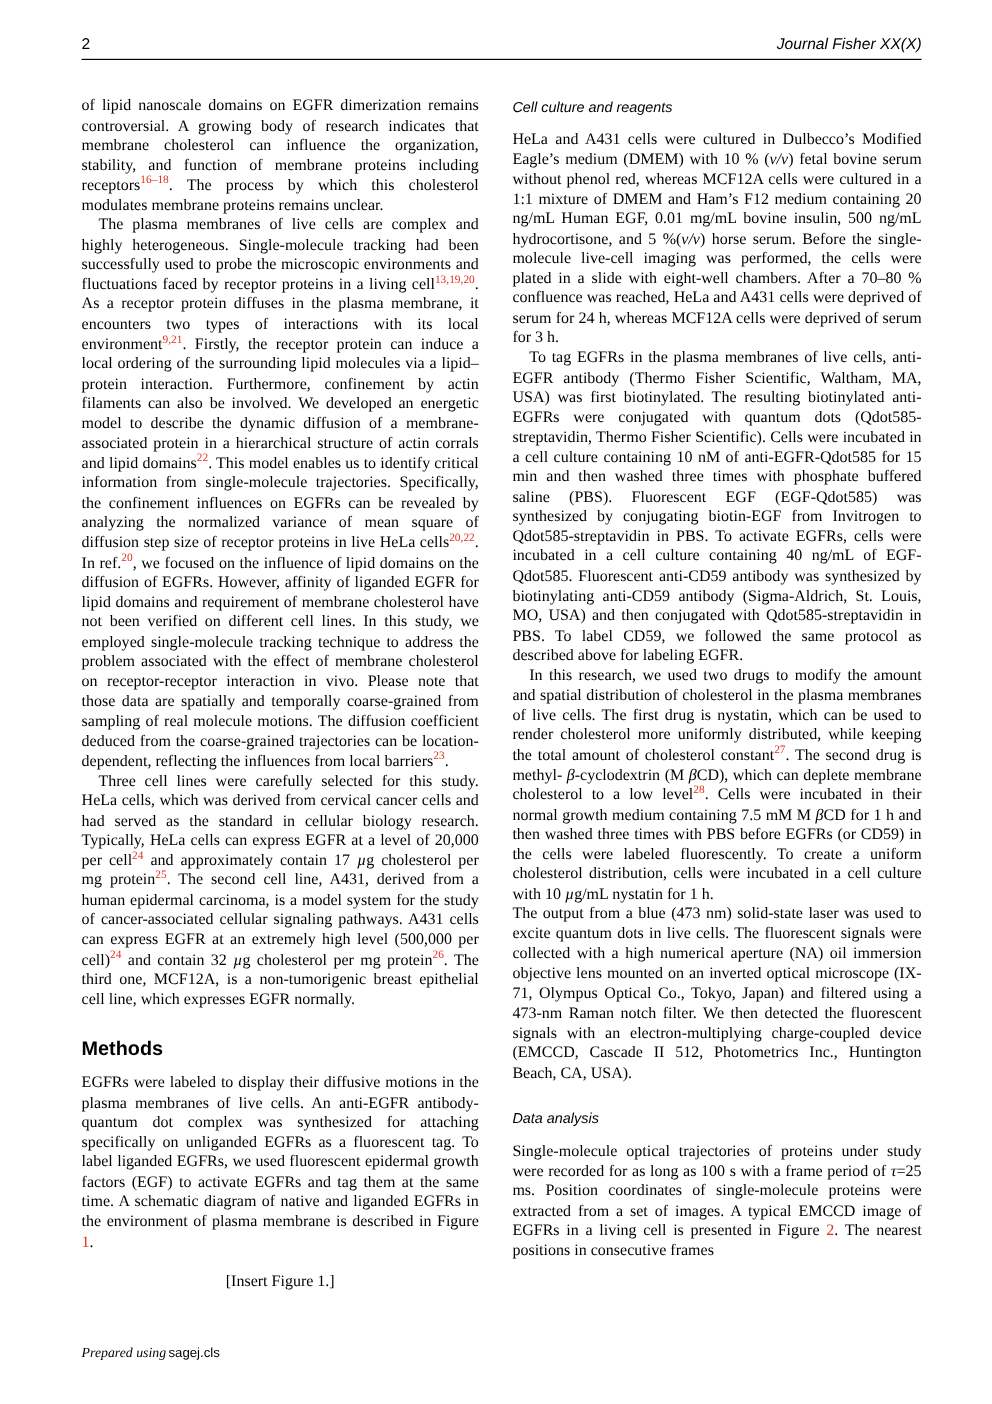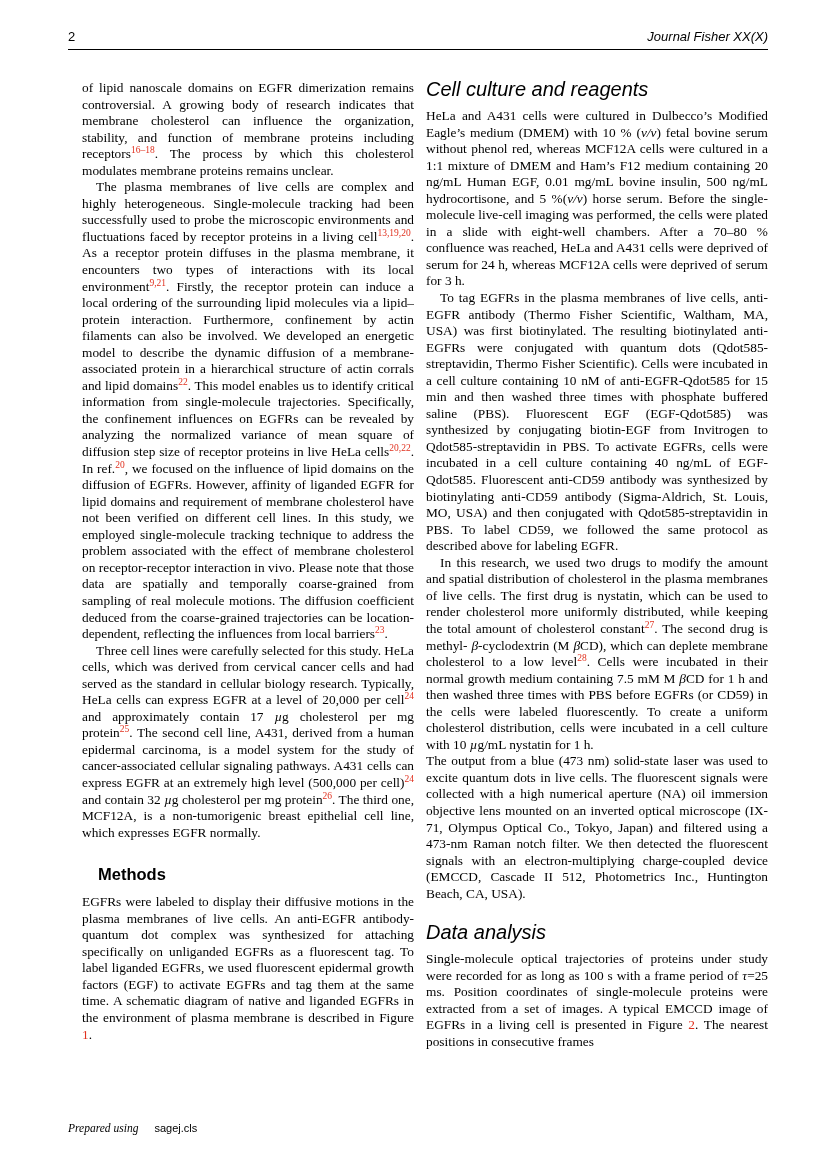--- a/index.html
+++ b/index.html
@@ -15,80 +15,81 @@
     overflow:hidden;
   }
   .header {
     display:flex; justify-content:space-between; align-items:baseline;
     font-family:"Liberation Sans", sans-serif;
     font-size:13px; line-height:13px;
   }
   .runhead { font-style:italic; }
   .rule { border-bottom:1.2px solid #000; margin-top:6px; }
   .columns {
-    display:flex; gap:12px; margin-top:30px; align-items:flex-start;justify-content:flex-end;
+    display:flex; gap:28px; margin-top:30px; align-items:flex-start;justify-content:flex-end;
   }
   .col { text-align:justify; }
   .col.left  { width:332px; }
   .col.right { width:342px; }
   .col > :first-child { margin-top:0; }
   p.body-p {
     margin:0;
     font-size:13.35px;
     line-height:16.55px;
     text-align:justify;
   }
   p.body-p.indent { text-indent:14px; }
   h2.sec-head {
     font-family:"Liberation Sans", sans-serif;
     font-weight:bold; font-style:normal;
     font-size:16.5px; line-height:19px;
-    margin:24px 0 10px 16px;
+    margin:24px 0 10px 0;
   }
   h3.subsec-head {
     font-family:"Liberation Sans", sans-serif;
     font-weight:normal; font-style:italic;
-    font-size:20px; line-height:19px;
+    font-size:12px; line-height:19px;
     margin:21px 0 9px 0;
   }
   sup.cite {
     color:var(--cite,#e0301e);
     font-size:9.5px; line-height:0;
     vertical-align:super;
   }
   .figref { color:var(--cite,#e0301e); }
   .it { font-style:italic; }
   p.center-note {
     margin:17px 0 0 0;
     font-size:13.35px; line-height:16.55px;
     text-align:center; text-indent:0;
   }
   .footer {
     position:absolute; left:68px; top:1122px;
     font-size:11.5px; line-height:12px;
   }
   .footer .prep { font-style:italic; font-family:Liberation Serif, serif; }
-  .footer .cls  { font-family:"Liberation Sans", sans-serif; font-size:11px; margin-left:16px; }
+  .footer .cls  { font-family:"Liberation Sans", sans-serif; font-size:11px; margin-left:2px; }
 </style>
 </head>
 <body>
 
 <div class="page">
   <div class="header">
     <span class="pagenum">2</span>
     <span class="runhead">Journal Fisher XX(X)</span>
   </div>
   <div class="rule"></div>
   <div class="columns">
     <div class="col left">
         <p class="body-p">of lipid nanoscale domains on EGFR dimerization remains controversial. A growing body of research indicates that membrane cholesterol can influence the organization, stability, and function of membrane proteins including receptors<sup class="cite">16–18</sup>. The process by which this cholesterol modulates membrane proteins remains unclear.</p>
         <p class="body-p indent">The plasma membranes of live cells are complex and highly heterogeneous. Single-molecule tracking had been successfully used to probe the microscopic environments and fluctuations faced by receptor proteins in a living cell<sup class="cite">13,19,20</sup>. As a receptor protein diffuses in the plasma membrane, it encounters two types of interactions with its local environment<sup class="cite">9,21</sup>. Firstly, the receptor protein can induce a local ordering of the surrounding lipid molecules via a lipid–protein interaction. Furthermore, confinement by actin filaments can also be involved. We developed an energetic model to describe the dynamic diffusion of a membrane-associated protein in a hierarchical structure of actin corrals and lipid domains<sup class="cite">22</sup>. This model enables us to identify critical information from single-molecule trajectories. Specifically, the confinement influences on EGFRs can be revealed by analyzing the normalized variance of mean square of diffusion step size of receptor proteins in live HeLa cells<sup class="cite">20,22</sup>. In ref.<sup class="cite">20</sup>, we focused on the influence of lipid domains on the diffusion of EGFRs. However, affinity of liganded EGFR for lipid domains and requirement of membrane cholesterol have not been verified on different cell lines. In this study, we employed single-molecule tracking technique to address the problem associated with the effect of membrane cholesterol on receptor-receptor interaction in vivo. Please note that those data are spatially and temporally coarse-grained from sampling of real molecule motions. The diffusion coefficient deduced from the coarse-grained trajectories can be location-dependent, reflecting the influences from local barriers<sup class="cite">23</sup>.</p>
         <p class="body-p indent">Three cell lines were carefully selected for this study. HeLa cells, which was derived from cervical cancer cells and had served as the standard in cellular biology research. Typically, HeLa cells can express EGFR at a level of 20,000 per cell<sup class="cite">24</sup> and approximately contain 17 <span class="it">µ</span>g cholesterol per mg protein<sup class="cite">25</sup>. The second cell line, A431, derived from a human epidermal carcinoma, is a model system for the study of cancer-associated cellular signaling pathways. A431 cells can express EGFR at an extremely high level (500,000 per cell)<sup class="cite">24</sup> and contain 32 <span class="it">µ</span>g cholesterol per mg protein<sup class="cite">26</sup>. The third one, MCF12A, is a non-tumorigenic breast epithelial cell line, which expresses EGFR normally.</p>
         <h2 class="sec-head">Methods</h2>
         <p class="body-p">EGFRs were labeled to display their diffusive motions in the plasma membranes of live cells. An anti-EGFR antibody-quantum dot complex was synthesized for attaching specifically on unliganded EGFRs as a fluorescent tag. To label liganded EGFRs, we used fluorescent epidermal growth factors (EGF) to activate EGFRs and tag them at the same time. A schematic diagram of native and liganded EGFRs in the environment of plasma membrane is described in Figure <span class="figref">1</span>.</p>
+        <p class="center-note">[Insert Figure 1.]</p>
       </div>
     <div class="col right">
         <h3 class="subsec-head">Cell culture and reagents</h3>
         <p class="body-p">HeLa and A431 cells were cultured in Dulbecco’s Modified Eagle’s medium (DMEM) with 10 % (<span class="it">v/v</span>) fetal bovine serum without phenol red, whereas MCF12A cells were cultured in a 1:1 mixture of DMEM and Ham’s F12 medium containing 20 ng/mL Human EGF, 0.01 mg/mL bovine insulin, 500 ng/mL hydrocortisone, and 5 %(<span class="it">v/v</span>) horse serum. Before the single-molecule live-cell imaging was performed, the cells were plated in a slide with eight-well chambers. After a 70–80 % confluence was reached, HeLa and A431 cells were deprived of serum for 24 h, whereas MCF12A cells were deprived of serum for 3 h.</p>
         <p class="body-p indent">To tag EGFRs in the plasma membranes of live cells, anti-EGFR antibody (Thermo Fisher Scientific, Waltham, MA, USA) was first biotinylated. The resulting biotinylated anti-EGFRs were conjugated with quantum dots (Qdot585-streptavidin, Thermo Fisher Scientific). Cells were incubated in a cell culture containing 10 nM of anti-EGFR-Qdot585 for 15 min and then washed three times with phosphate buffered saline (PBS). Fluorescent EGF (EGF-Qdot585) was synthesized by conjugating biotin-EGF from Invitrogen to Qdot585-streptavidin in PBS. To activate EGFRs, cells were incubated in a cell culture containing 40 ng/mL of EGF-Qdot585. Fluorescent anti-CD59 antibody was synthesized by biotinylating anti-CD59 antibody (Sigma-Aldrich, St. Louis, MO, USA) and then conjugated with Qdot585-streptavidin in PBS. To label CD59, we followed the same protocol as described above for labeling EGFR.</p>
         <p class="body-p indent">In this research, we used two drugs to modify the amount and spatial distribution of cholesterol in the plasma membranes of live cells. The first drug is nystatin, which can be used to render cholesterol more uniformly distributed, while keeping the total amount of cholesterol constant<sup class="cite">27</sup>. The second drug is methyl- <span class="it">β</span>-cyclodextrin (M <span class="it">β</span>CD), which can deplete membrane cholesterol to a low level<sup class="cite">28</sup>. Cells were incubated in their normal growth medium containing 7.5 mM M <span class="it">β</span>CD for 1 h and then washed three times with PBS before EGFRs (or CD59) in the cells were labeled fluorescently. To create a uniform cholesterol distribution, cells were incubated in a cell culture with 10 <span class="it">µ</span>g/mL nystatin for 1 h.</p>
         <p class="body-p">The output from a blue (473 nm) solid-state laser was used to excite quantum dots in live cells. The fluorescent signals were collected with a high numerical aperture (NA) oil immersion objective lens mounted on an inverted optical microscope (IX-71, Olympus Optical Co., Tokyo, Japan) and filtered using a 473-nm Raman notch filter. We then detected the fluorescent signals with an electron-multiplying charge-coupled device (EMCCD, Cascade II 512, Photometrics Inc., Huntington Beach, CA, USA).</p>
         <h3 class="subsec-head">Data analysis</h3>
         <p class="body-p">Single-molecule optical trajectories of proteins under study were recorded for as long as 100 s with a frame period of <span class="it">τ</span>=25 ms. Position coordinates of single-molecule proteins were extracted from a set of images. A typical EMCCD image of EGFRs in a living cell is presented in Figure <span class="figref">2</span>. The nearest positions in consecutive frames</p>
       </div>

